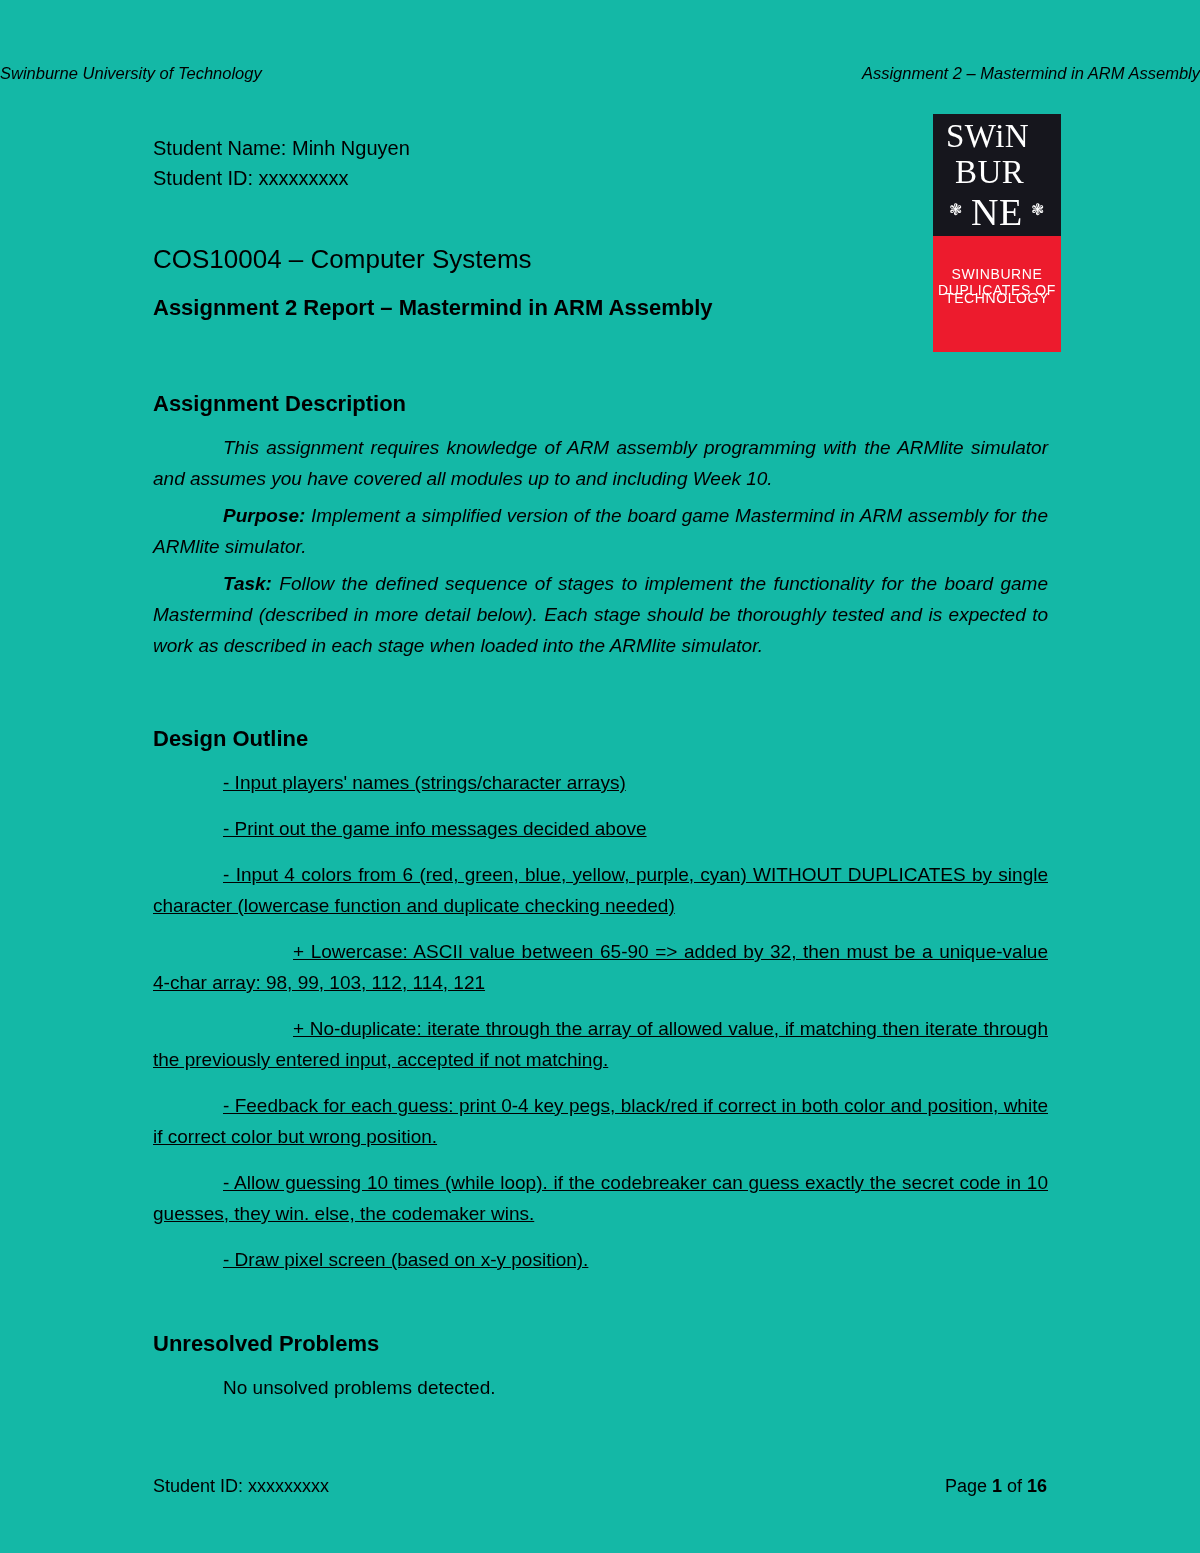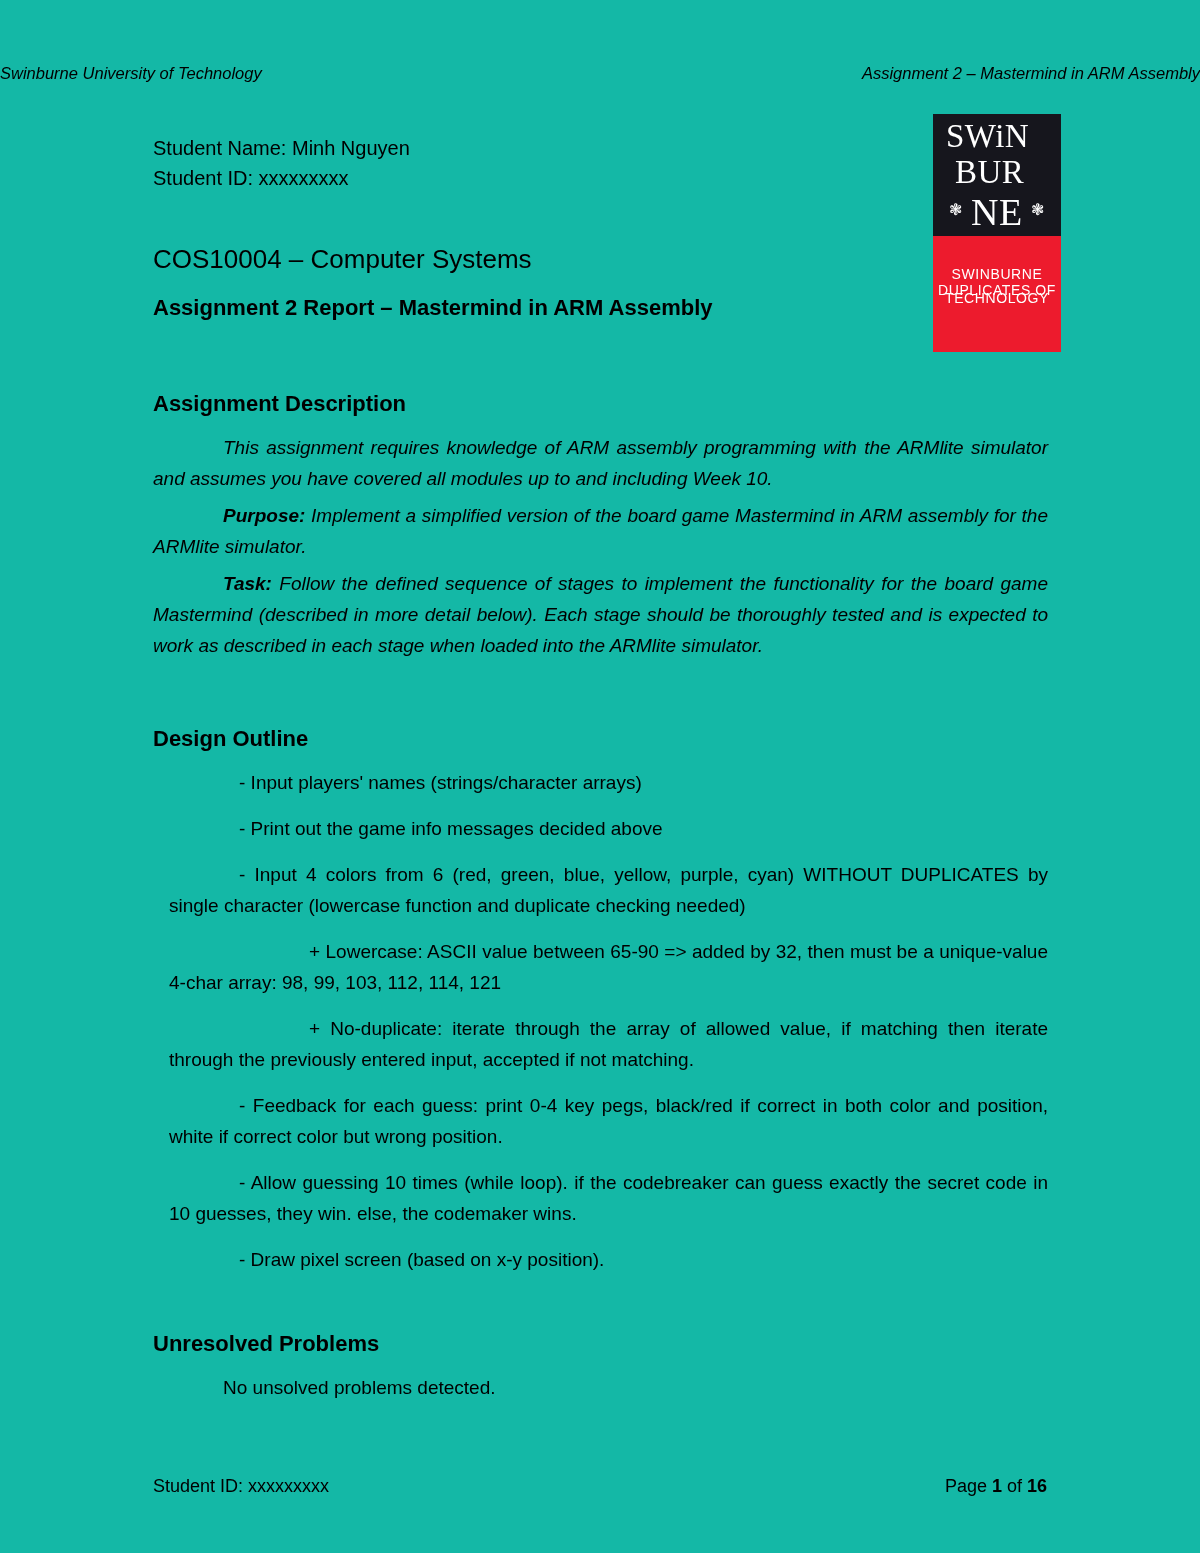--- a/index.html
+++ b/index.html
@@ -142,26 +142,27 @@
     font-size: 19px;
     line-height: 31px;
     text-align: justify;
     text-justify: inter-word;
     font-style: italic;
     text-indent: 70px;
   }
   p.para b { font-style: italic; font-weight: bold; }
 
   p.bullet {
-    margin: 0 0 15px 16px;
+    margin: 0 0 15px 0;
     font-size: 19px;
     line-height: 31px;
     text-align: justify;
     text-justify: inter-word;
     text-indent: 70px;
+    text-decoration: underline;
   }
   p.bullet.sub { text-indent: 140px; }
   p.plain {
     margin: 0;
     font-size: 19px;
     line-height: 31px;
     text-indent: 70px;
   }
 
   

